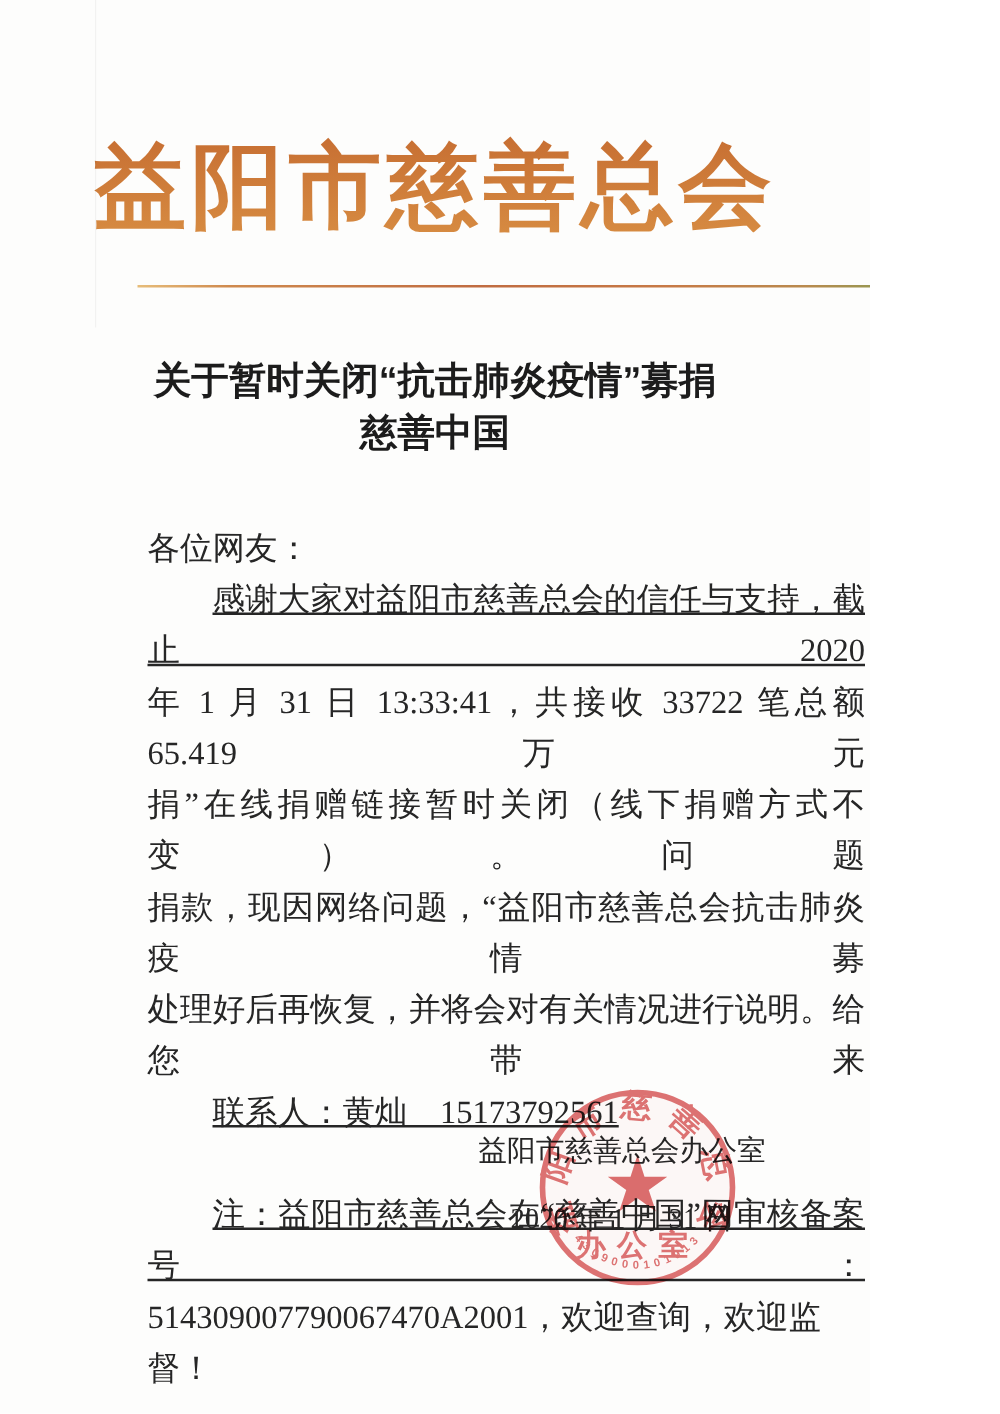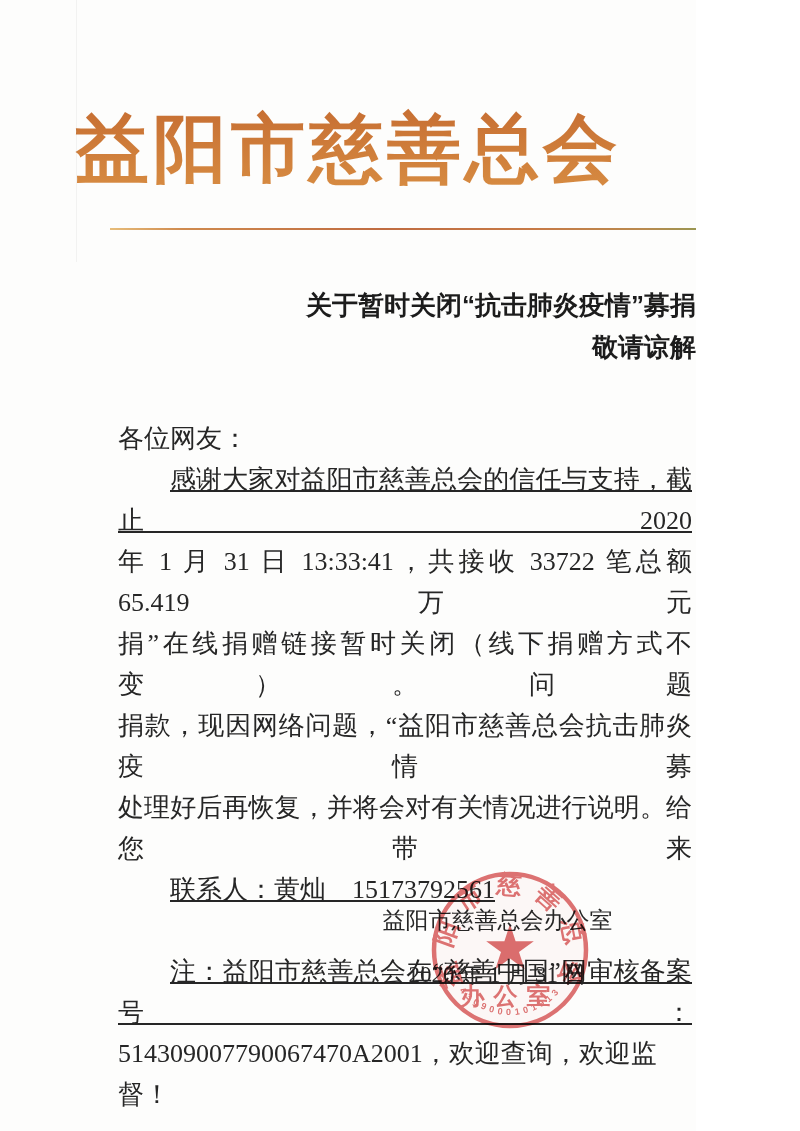--- a/index.html
+++ b/index.html
@@ -37,24 +37,24 @@
   .header-rule {
     margin-top: 42px;
     margin-left: 110px;
     width: 608px;
     height: 2px;
     background: linear-gradient(90deg,
       #e7bd7a 0%, #cf8a4e 12%, #c06c41 45%, #c77a46 70%, #b98a4e 88%, #8d9b53 100%);
   }
   .doc-title {
     margin-top: 54px;
-    text-align: right;
+    text-align: center;
     font-family: "Liberation Sans", sans-serif;
     font-weight: 700;
-    font-size: 26px;
+    font-size: 30px;
     line-height: 42px;
     color: #1c1c1c;
   }
   .content {
     margin-top: 50px;
     margin-left: 118px;
     width: 574px;
     font-size: 26px;
     line-height: 41px;
     color: #262626;
@@ -93,21 +93,21 @@
 
 <div class="page">
   <div class="crease"></div>
 
   <div class="org-header">益阳市慈善总会</div>
 
   <div class="header-rule"></div>
 
   <div class="doc-title">
     <div class="line">关于暂时关闭“抗击肺炎疫情”募捐</div>
-    <div class="line">敬请谅解</div>
+    <div class="line">慈善中国</div>
   </div>
 
   <div class="content">
     <div class="line">各位网友：</div>
     <div class="line just indent">感谢大家对益阳市慈善总会的信任与支持，截止 2020</div>
     <div class="line just">年 1 月 31 日 13:33:41，共接收 33722 笔总额 65.419 万元</div>
     <div class="line just">捐”在线捐赠链接暂时关闭（线下捐赠方式不变）。问题</div>
     <div class="line just">捐款，现因网络问题，“益阳市慈善总会抗击肺炎疫情募</div>
     <div class="line just">处理好后再恢复，并将会对有关情况进行说明。给您带来</div>
     <div class="line indent">联系人：黄灿　15173792561</div>

